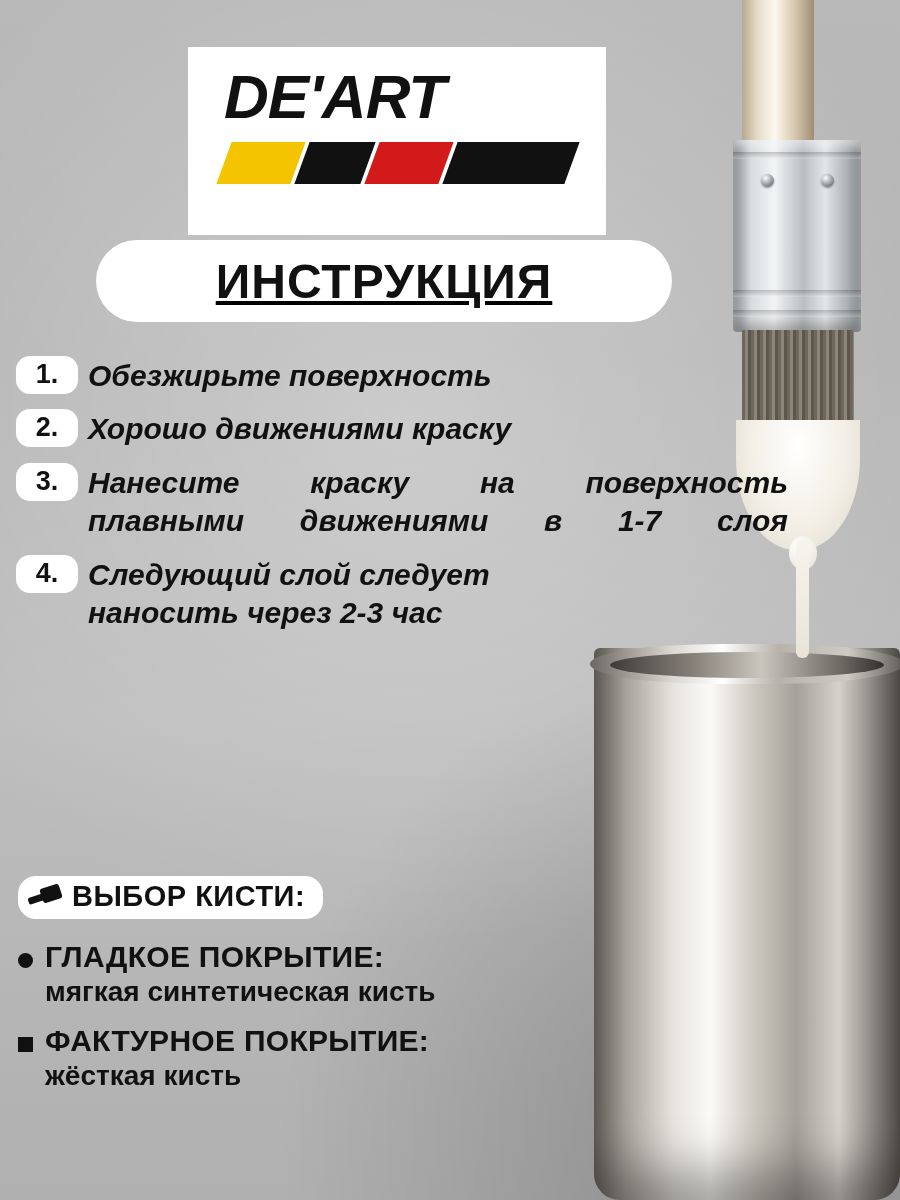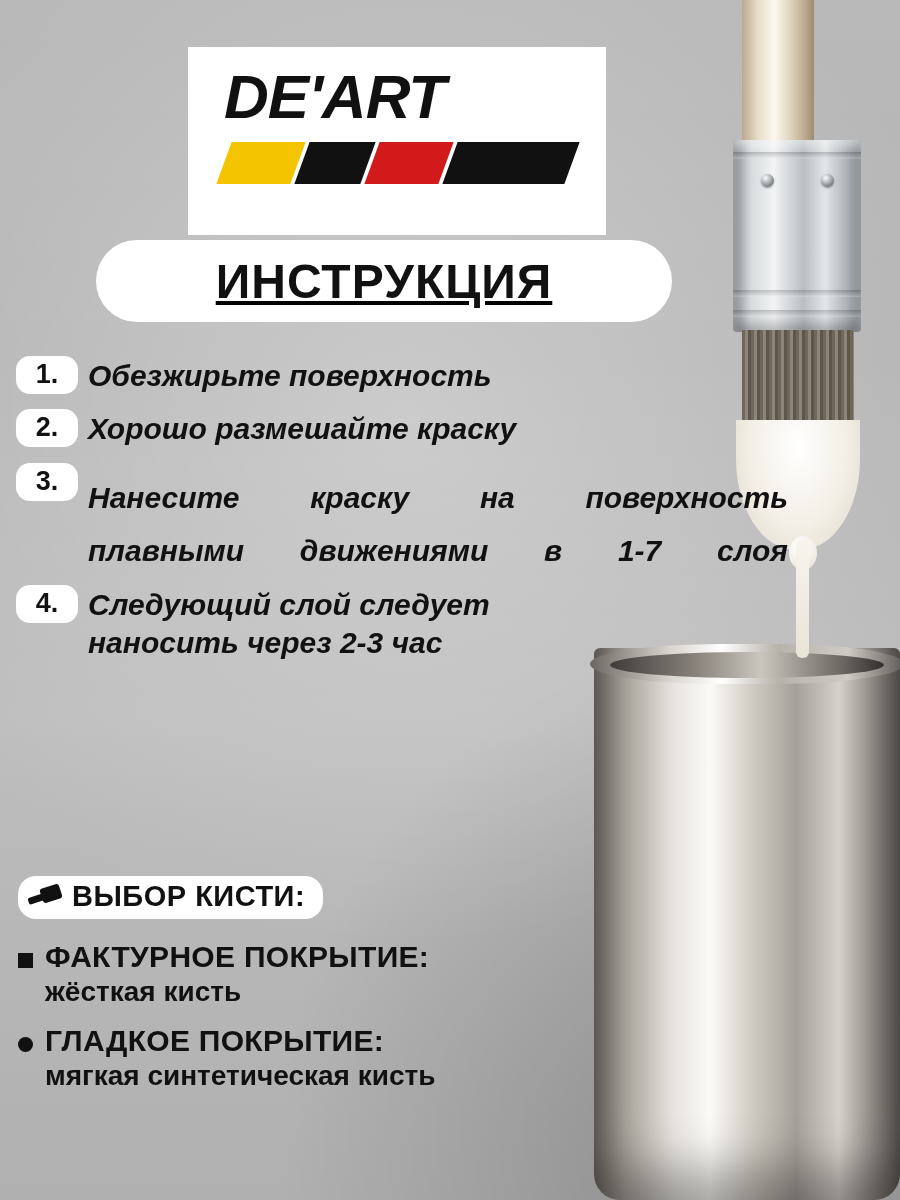--- a/index.html
+++ b/index.html
@@ -128,21 +128,21 @@
     font-weight: bold; font-size: 27px; color: #111;
     text-align: center; padding: 3px 0 4px 0;
     margin-right: 10px;
   }
   .step-text {
     font-weight: bold; font-size: 30px; color: #111; line-height: 1.28;
     padding-top: 1px;
     font-style: italic;
   }
   .step-text.justify { text-align: justify; width: 700px; }
-  .step-text.justify .l1 { display: block; text-align: justify; text-align-last: justify; margin-top: 15px; }
+  .step-text.justify .l1 { display: block; text-align: justify; text-align-last: justify; }
 
   .brush-choice {
     position: absolute; left: 18px; top: 876px;
     display: flex; align-items: center; text-align: right;
   }
   .brush-choice .pill {
     background: #ffffff; border-radius: 18px; padding: 4px 18px 6px 10px;
     display: flex; align-items: center; gap: 10px;
   }
   .brush-choice .label {
@@ -217,21 +217,21 @@
 
     <div class="steps">
 
       <div class="step">
         <div class="step-num">1.</div>
         <div class="step-text">Обезжирьте поверхность</div>
       </div>
 
       <div class="step">
         <div class="step-num">2.</div>
-        <div class="step-text">Хорошо размешайте краску</div>
+        <div class="step-text">Хорошо движениями краску</div>
       </div>
 
       <div class="step">
         <div class="step-num">3.</div>
         <div class="step-text justify">
           <span class="l1">Нанесите краску на поверхность</span>
           <span class="l1">плавными движениями в 1-7 слоя</span>
         </div>
       </div>
 
@@ -251,29 +251,29 @@
           <span class="mb-h"></span>
             <span class="mb-head"></span>
         </span>
         <span class="label">ВЫБОР КИСТИ:</span>
       </div>
     </div>
 
     <div class="bullets">
       <div class="bullet">
         <div class="bullet-head">
+          <span class="dot-round"></span>
+          <span>ГЛАДКОЕ ПОКРЫТИЕ:</span>
+        </div>
+        <div class="bullet-sub">мягкая синтетическая кисть</div>
+      </div>
+
+      <div class="bullet">
+        <div class="bullet-head">
           <span class="dot-square"></span>
           <span>ФАКТУРНОЕ ПОКРЫТИЕ:</span>
         </div>
         <div class="bullet-sub">жёсткая кисть</div>
       </div>
-
-      <div class="bullet">
-        <div class="bullet-head">
-          <span class="dot-round"></span>
-          <span>ГЛАДКОЕ ПОКРЫТИЕ:</span>
-        </div>
-        <div class="bullet-sub">мягкая синтетическая кисть</div>
-      </div>
     </div>
 
   </div>
 </div>
 
 </body></html>

